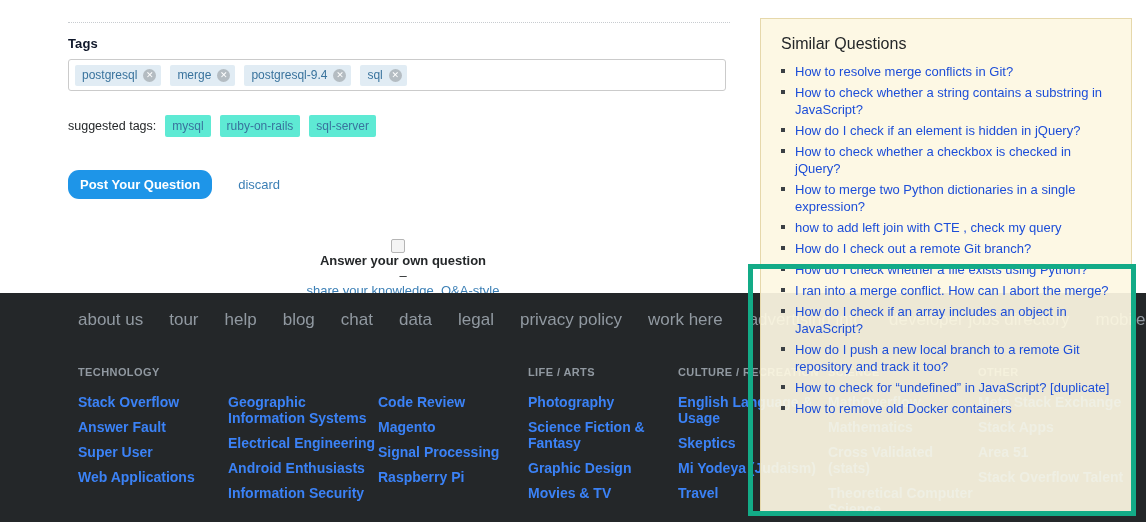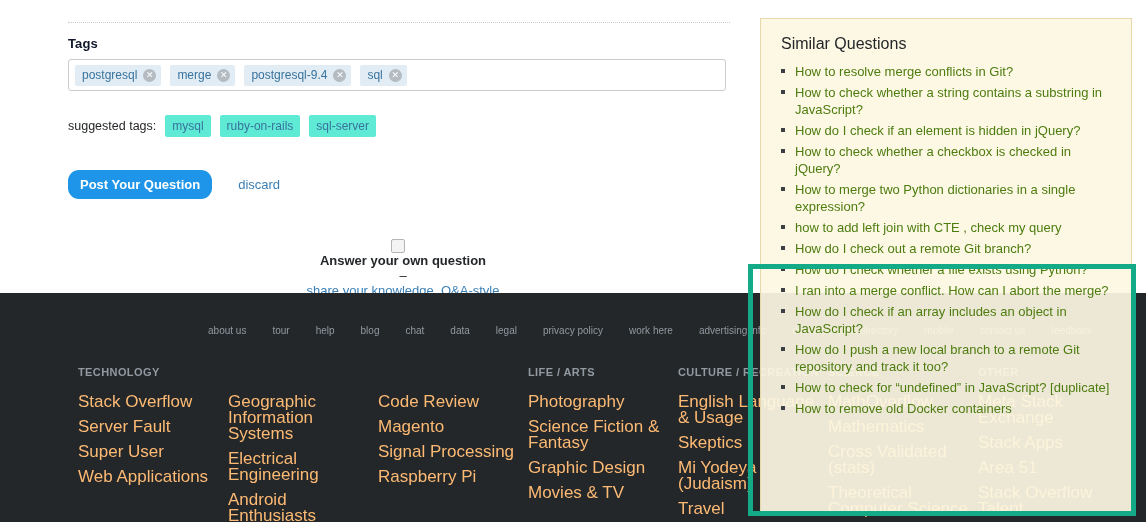--- a/index.html
+++ b/index.html
@@ -162,25 +162,24 @@
     position: absolute;
     left: 0;
     top: 293px;
     width: 1146px;
     height: 229px;
     background: #242729;
   }
   .footer-nav {
     position: absolute;
     left: 78px;
-    top: 32px;
+    top: 17px;
     width: 1040px;
     display: flex;
-    font-size: 10px;
-    justify-content: flex-end;
+    font-size: 17px;
   }
   .footer-nav a {
     color: #9199a1;
     margin-right: 26px;
     white-space: nowrap;
     cursor: pointer;
   }
   .footer-cols {
     position: absolute;
     left: 78px;
@@ -195,25 +194,26 @@
   .fcat {
     color: #9199a1;
     font-size: 11px;
     font-weight: bold;
     letter-spacing: .4px;
     margin-bottom: 14px;
     line-height: 15px;
   }
   .fcat.blank { visibility: hidden; }
   .flink {
-    color: #fdba74;
-    font-size: 17px;
+    color: #3b82f6;
+    font-size: 14px;
     line-height: 16px;
     margin-bottom: 9px;
     cursor: pointer;
+    font-weight: bold;
   }
 
   
   .sq-panel {
     position: absolute;
     left: 760px;
     top: 18px;
     width: 372px;
     height: 494px;
     background: rgba(253, 247, 226, 0.93);
@@ -242,21 +242,21 @@
   .sq-list li:before {
     content: "";
     position: absolute;
     left: 2px;
     top: 6px;
     width: 4px;
     height: 4px;
     background: #3b4045;
   }
   .sq-list a {
-    color: #4d7c0f;
+    color: #1d4ed8;
     font-size: 13px;
     text-decoration: none;
     cursor: pointer;
   }
 
   
   .highlight-box {
     position: absolute;
     left: 748px;
     top: 264px;
@@ -335,21 +335,21 @@
         <a>advertising info</a>
         <a>developer jobs directory</a>
         <a>mobile</a>
         <a>contact us</a>
         <a>feedback</a>
       </div>
     <div class="footer-cols" id="footer-cols">
         <div class="fcol">
           <div class="fcat">TECHNOLOGY</div>
           <div class="flink">Stack Overflow</div>
-          <div class="flink">Server Fault</div>
+          <div class="flink">Answer Fault</div>
           <div class="flink">Super User</div>
           <div class="flink">Web Applications</div>
         </div>
         <div class="fcol">
           <div class="fcat blank">&nbsp;</div>
           <div class="flink">Geographic Information Systems</div>
           <div class="flink">Electrical Engineering</div>
           <div class="flink">Android Enthusiasts</div>
           <div class="flink">Information Security</div>
         </div>

